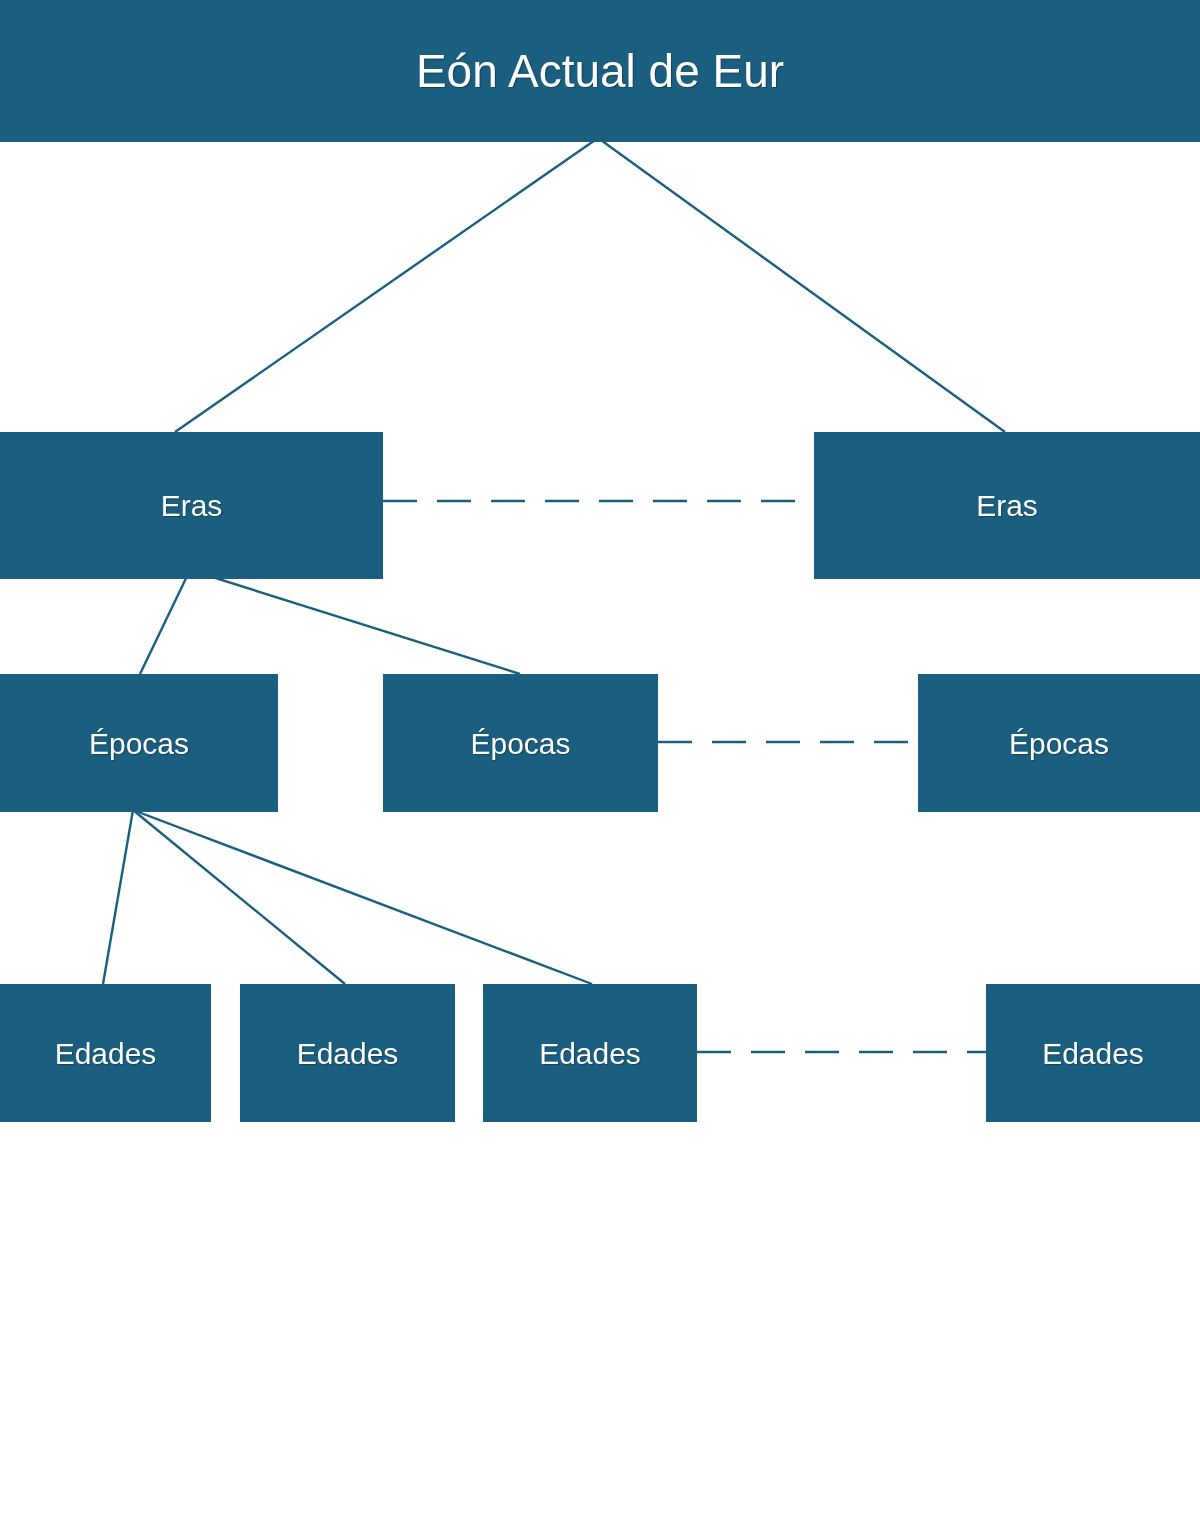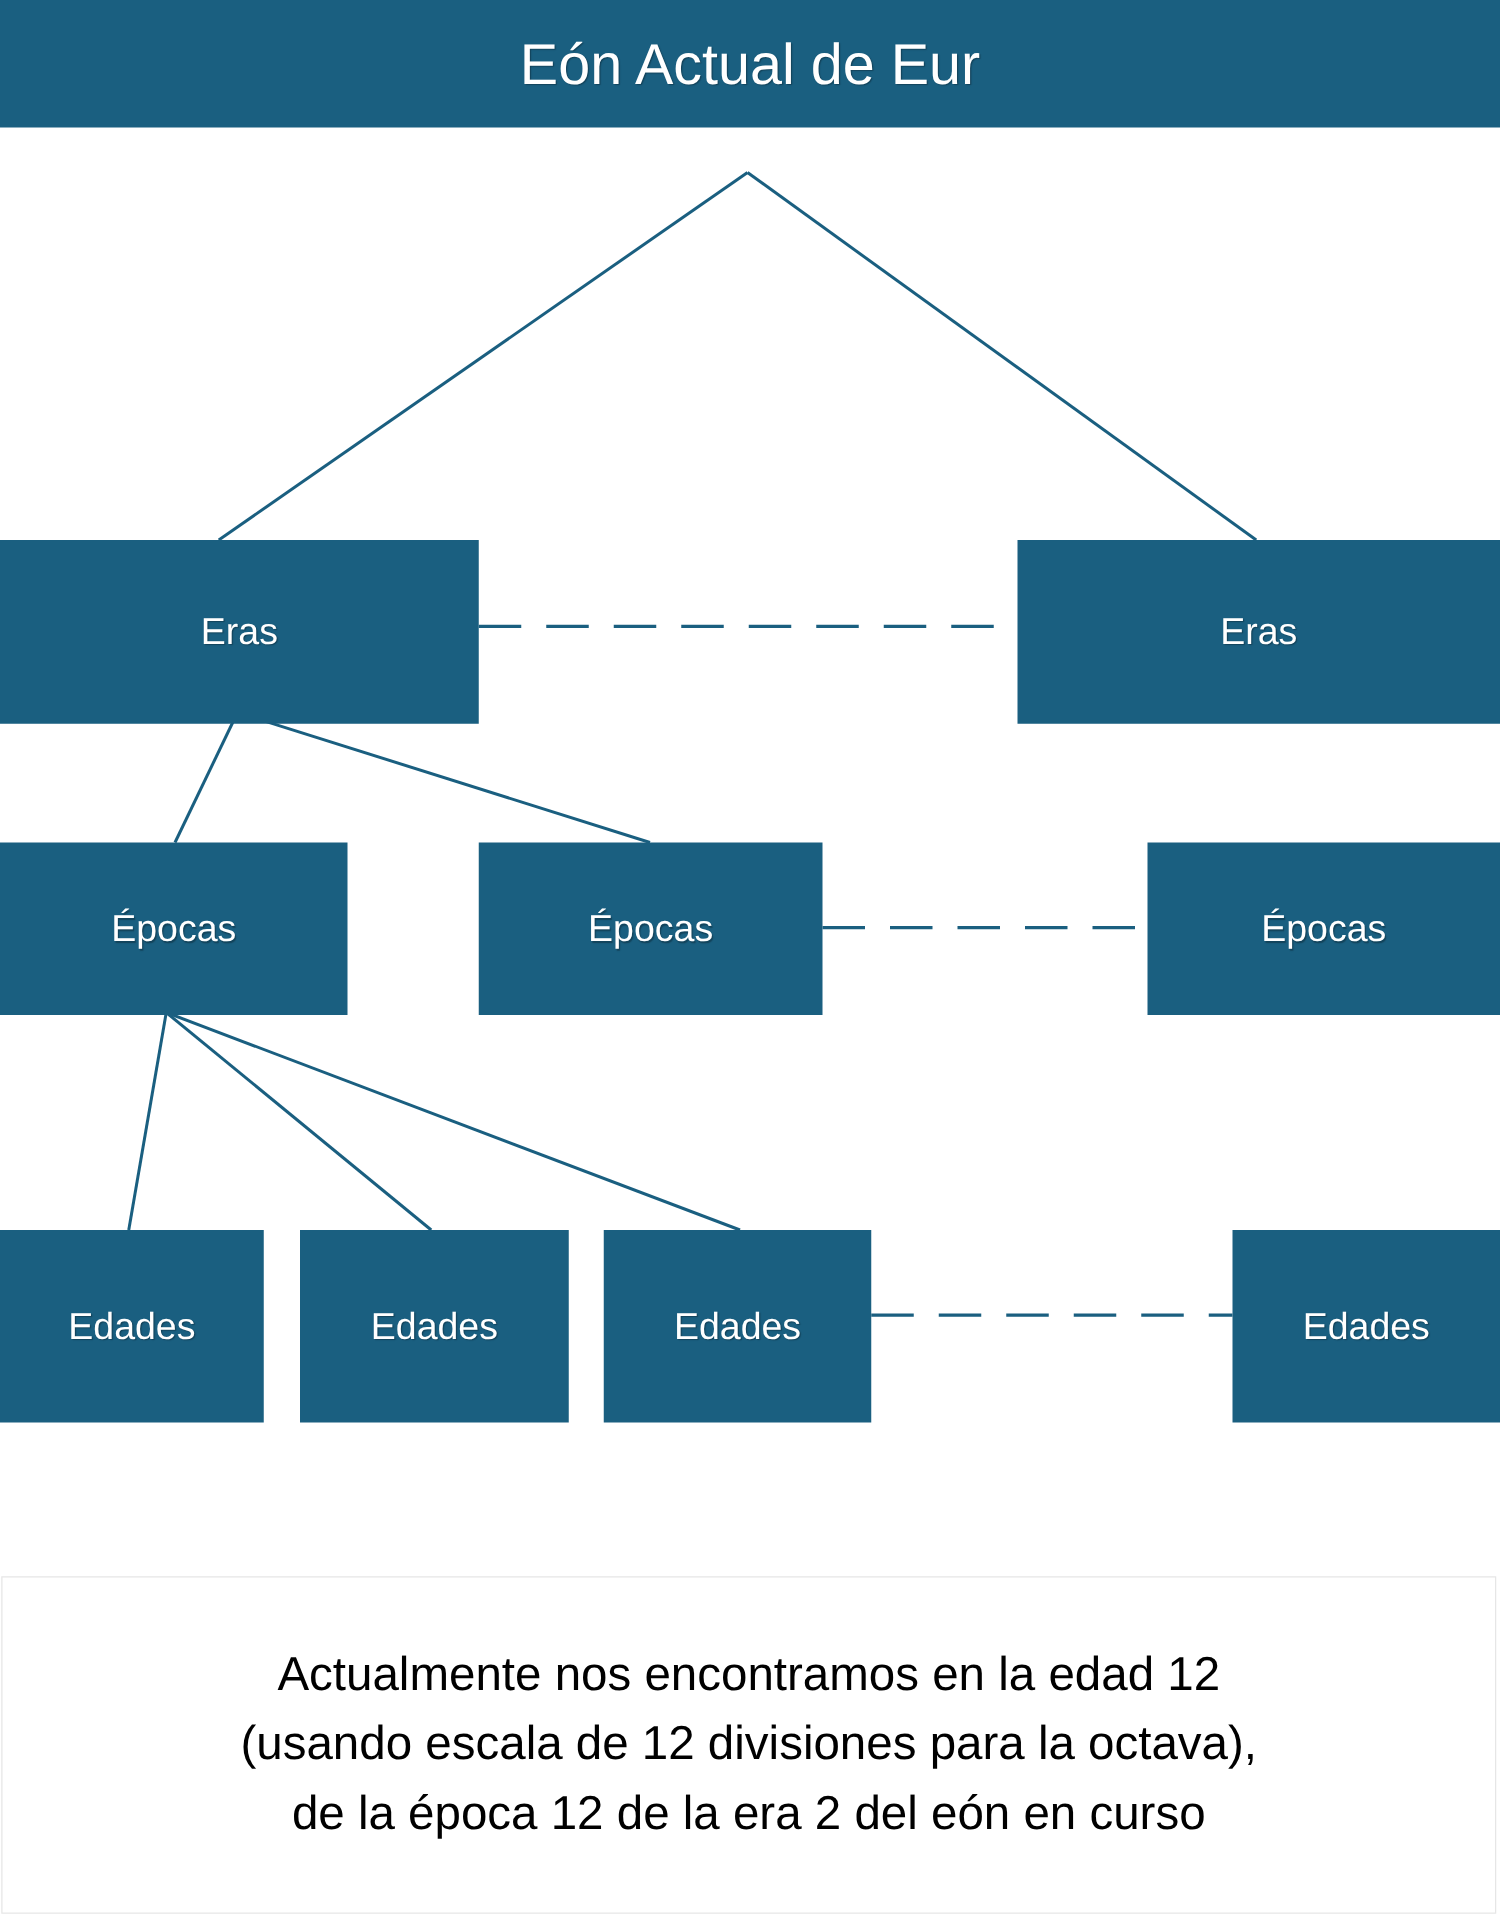--- a/index.html
+++ b/index.html
@@ -42,42 +42,42 @@
     display: block;
     line-height: 1.1;
     white-space: nowrap;
   }
 
   
   #title-bar {
     left: 0;
     top: 0;
     width: 1200px;
-    height: 102px;
+    height: 142px;
   }
   #title-bar .label {
     font-size: 46px;
     font-weight: 400;
   }
 
   
   .era-box { height: 147px; }
   #era-1 { left: 0;    top: 432px; width: 383px; }
   #era-2 { left: 814px; top: 432px; width: 386px; }
   .era-box .label { font-size: 30px; }
 
   
   .epoca-box { height: 138px; top: 674px; }
   #epoca-1 { left: 0;    width: 278px; }
   #epoca-2 { left: 383px; width: 275px; }
   #epoca-3 { left: 918px; width: 282px; }
   .epoca-box .label { font-size: 30px; }
 
   
-  .edad-box { height: 154px; top: 984px; }
+  .edad-box { height: 138px; top: 984px; }
   #edad-1 { left: 0;    width: 211px; }
   #edad-2 { left: 240px; width: 215px; }
   #edad-3 { left: 483px; width: 214px; }
   #edad-4 { left: 986px; width: 214px; }
   .edad-box .label { font-size: 30px; }
 
   
   #caption-panel {
     position: absolute;
     left: 1px;
@@ -150,19 +150,14 @@
   <div class="node edad-box" id="edad-2">
     <span class="label">Edades</span>
   </div>
   <div class="node edad-box" id="edad-3">
     <span class="label">Edades</span>
   </div>
   <div class="node edad-box" id="edad-4">
     <span class="label">Edades</span>
   </div>
 
-  <div id="caption-panel">
-    <div id="caption-text">Actualmente nos encontramos en la edad 12
-(usando escala de 12 divisiones para la octava),
-de la época 12 de la era 2 del eón en curso</div>
-  </div>
 
 </div>
 
 </body></html>

